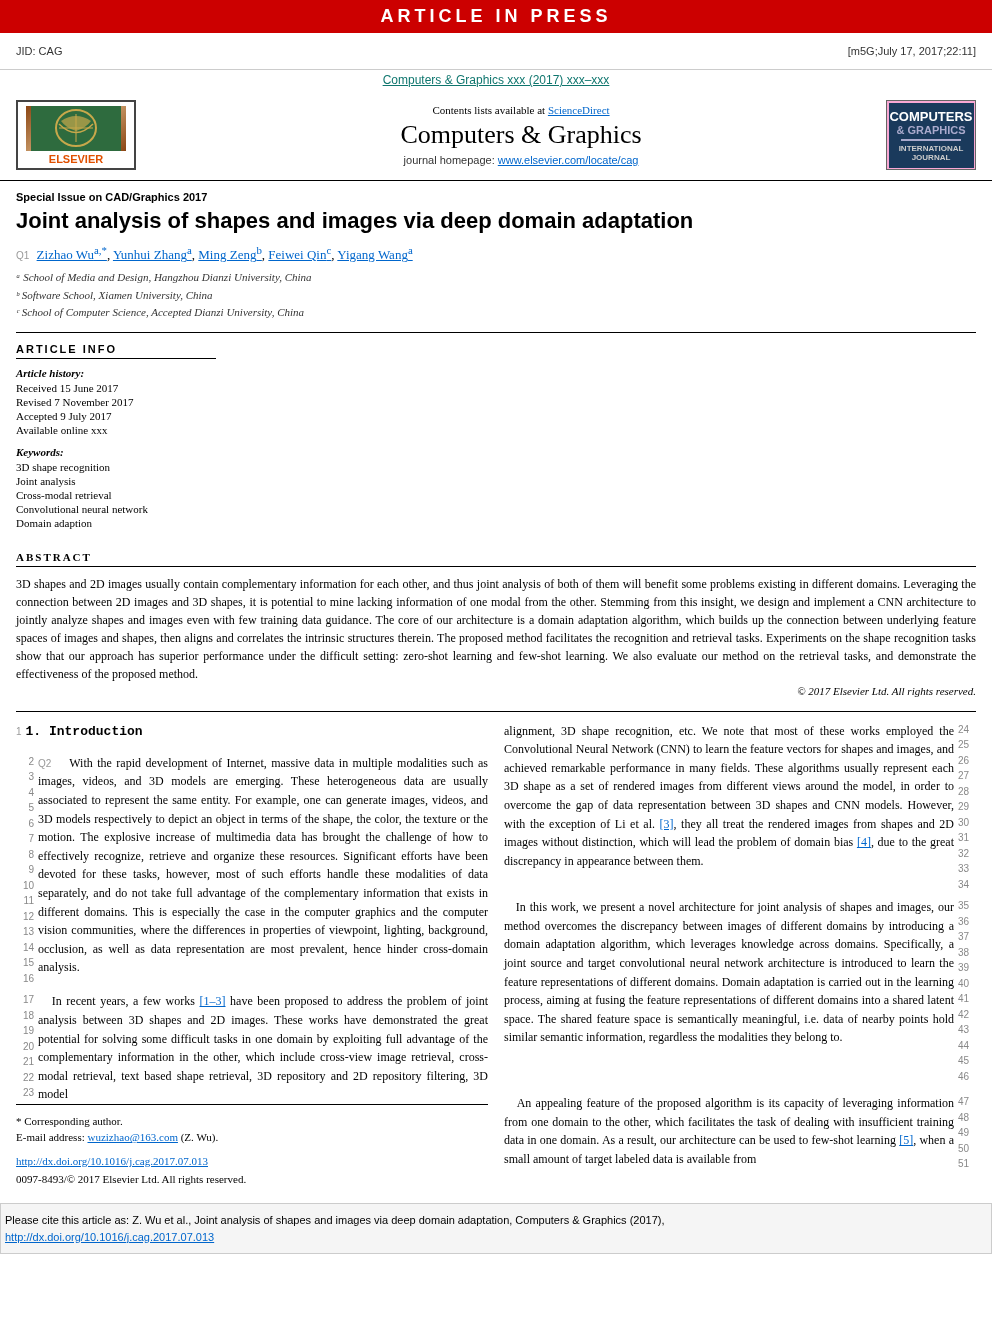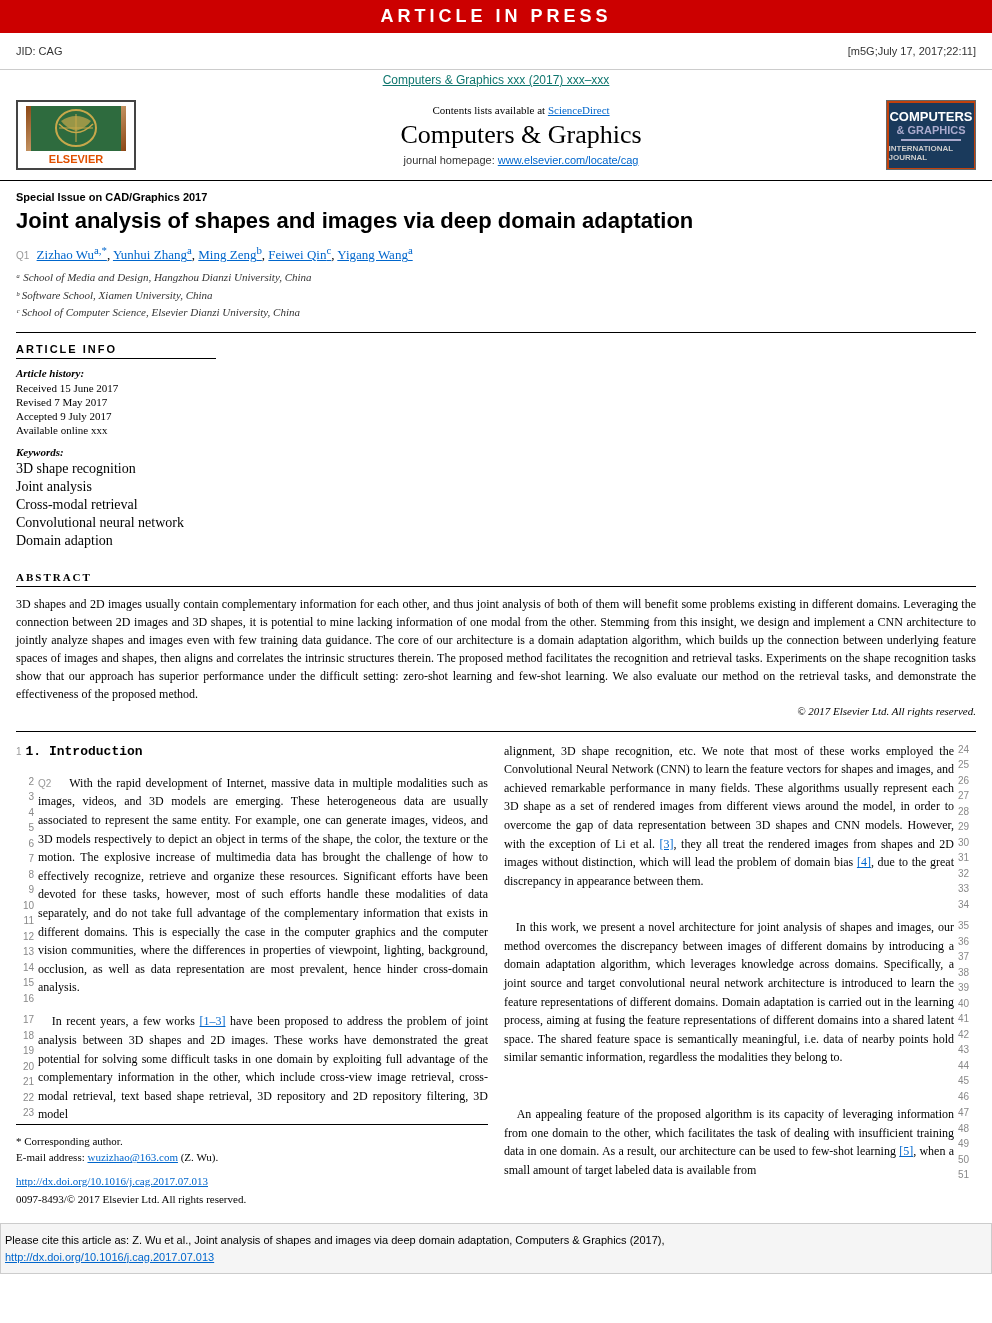--- a/index.html
+++ b/index.html
@@ -96,23 +96,24 @@
       color: #0066cc;
     }
 
     .journal-logo-right {
       width: 90px;
       height: 70px;
       border: 1px solid #666;
       display: flex;
       align-items: center;
       justify-content: center;
-      background: #c2410c;
+      background: #f9a8d4;
       font-size: 8px;
       font-weight: bold;
+      text-align: center;
       color: #333;
       font-family: Arial, sans-serif;
     }
 
     .journal-logo-right-inner {
       background: #1a3a5c;
       color: #fff;
       width: 85px;
       height: 65px;
       display: flex;
@@ -206,21 +207,21 @@
     }
 
     .keywords-title {
       font-size: 11px;
       font-style: italic;
       font-weight: bold;
       margin-bottom: 3px;
     }
 
     .keyword-item {
-      font-size: 14px;
+      font-size: 11px;
       margin-bottom: 2px;
     }
 
     .abstract-section {
       flex: 1;
     }
 
     .abstract-section h3 {
       font-size: 11px;
       font-weight: bold;
@@ -391,33 +392,33 @@
     <a href="#" style="color:#0066cc;">Zizhao Wu<sup>a,*</sup></a>,
     <a href="#" style="color:#0066cc;">Yunhui Zhang<sup>a</sup></a>,
     <a href="#" style="color:#0066cc;">Ming Zeng<sup>b</sup></a>,
     <a href="#" style="color:#0066cc;">Feiwei Qin<sup>c</sup></a>,
     <a href="#" style="color:#0066cc;">Yigang Wang<sup>a</sup></a>
   </div>
 
   <div class="affiliations">
     <div>ᵃ School of Media and Design, Hangzhou Dianzi University, China</div>
     <div>ᵇ Software School, Xiamen University, China</div>
-    <div>ᶜ School of Computer Science, Elsevier Dianzi University, China</div>
+    <div>ᶜ School of Computer Science, Accepted Dianzi University, China</div>
   </div>
 
   <hr class="divider">
 
   <div class="two-col">
 
     <div class="article-info">
       <h3>ARTICLE INFO</h3>
 
       <div class="info-section-title">Article history:</div>
       <div class="info-date">Received 15 June 2017</div>
-      <div class="info-date">Revised 7 May 2017</div>
+      <div class="info-date">Revised 7 November 2017</div>
       <div class="info-date">Accepted 9 July 2017</div>
       <div class="info-date">Available online xxx</div>
 
       <div class="keywords-section">
         <div class="keywords-title">Keywords:</div>
         <div class="keyword-item">3D shape recognition</div>
         <div class="keyword-item">Joint analysis</div>
         <div class="keyword-item">Cross-modal retrieval</div>
         <div class="keyword-item">Convolutional neural network</div>
         <div class="keyword-item">Domain adaption</div>
@@ -488,21 +489,21 @@
 
         <div style="display:flex; align-items:flex-start; margin-top:6px;">
           <div class="col-text">
             &nbsp;&nbsp;&nbsp;In this work, we present a novel architecture for joint analysis of shapes and images, our method overcomes the discrepancy between images of different domains by introducing a domain adaptation algorithm, which leverages knowledge across domains. Specifically, a joint source and target convolutional neural network architecture is introduced to learn the feature representations of different domains. Domain adaptation is carried out in the learning process, aiming at fusing the feature representations of different domains into a shared latent space. The shared feature space is semantically meaningful, i.e. data of nearby points hold similar semantic information, regardless the modalities they belong to.
           </div>
           <div class="right-line-nums">
             35<br>36<br>37<br>38<br>39<br>40<br>41<br>42<br>43<br>44<br>45<br>46
           </div>
         </div>
 
-        <div style="display:flex; align-items:flex-start; margin-top:1px;">
+        <div style="display:flex; align-items:flex-start; margin-top:10px;">
           <div class="col-text">
             &nbsp;&nbsp;&nbsp;An appealing feature of the proposed algorithm is its capacity of leveraging information from one domain to the other, which facilitates the task of dealing with insufficient training data in one domain. As a result, our architecture can be used to few-shot learning <a href="#" style="color:#0066cc;">[5]</a>, when a small amount of target labeled data is available from
           </div>
           <div class="right-line-nums">
             47<br>48<br>49<br>50<br>51
           </div>
         </div>
 
       </div>
     </div>

